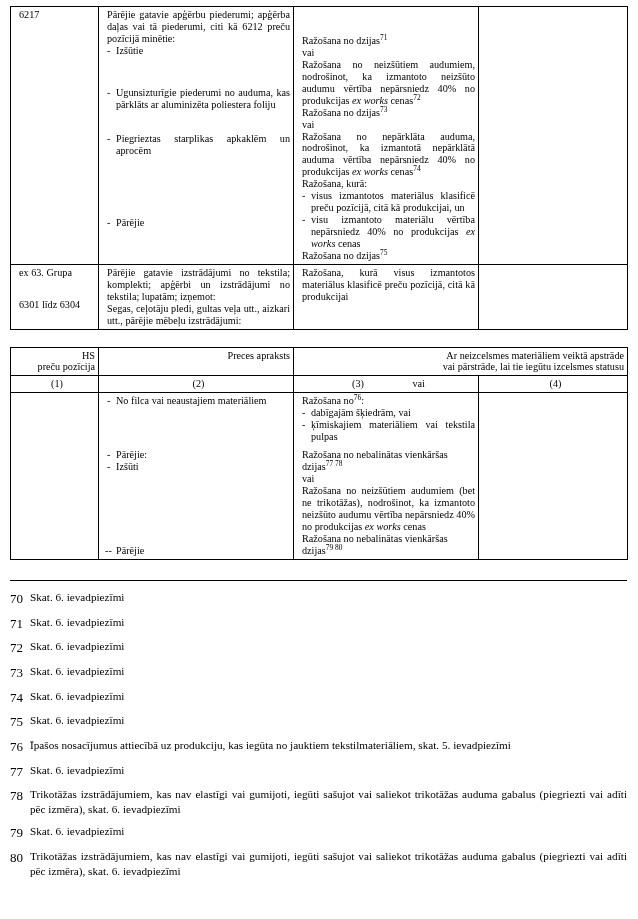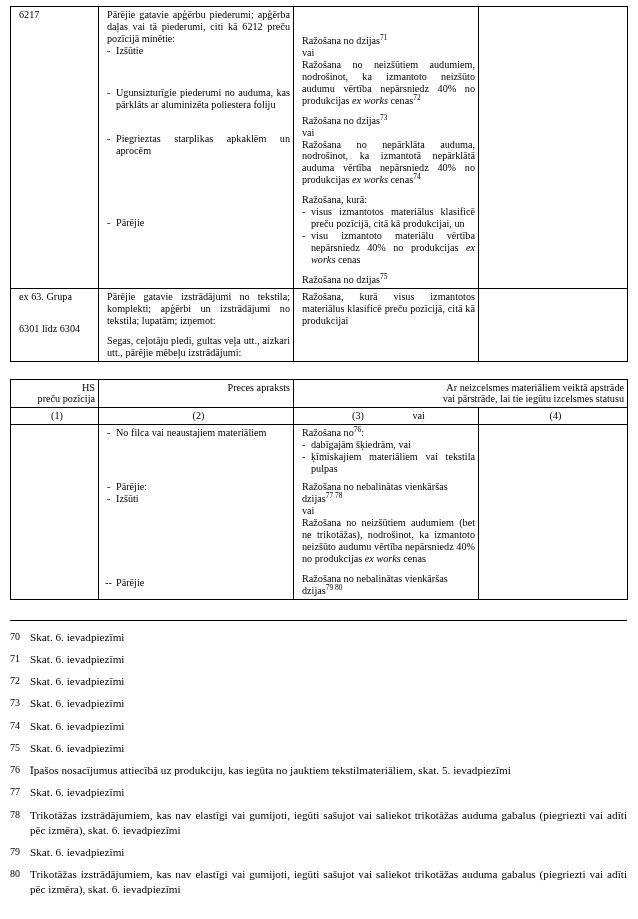--- a/index.html
+++ b/index.html
@@ -97,28 +97,28 @@
     font-size: 11.2px;
     line-height: 1.32;
   }
   .note {
     display: flex;
     margin-bottom: 7.5px;
   }
   .note .n {
     flex: 0 0 auto;
     width: 20px;
-    font-size: 10px;
+    font-size: 13px;
   }
   .note .t {
     flex: 1 1 auto;
     text-align: justify;
   }
   .tcell-block { display: block; }
-  .mt2 { margin-top: 8px; }
+  .mt2 { margin-top: 0; }
   .mt14 { margin-top: 6px; }
   .mt20 { margin-top: 20px; }
   .mt26 { margin-top: 26px; }
 </style>
 </head>
 <body>
 
 <div class="page">
 
   <table class="doc tbl1">

